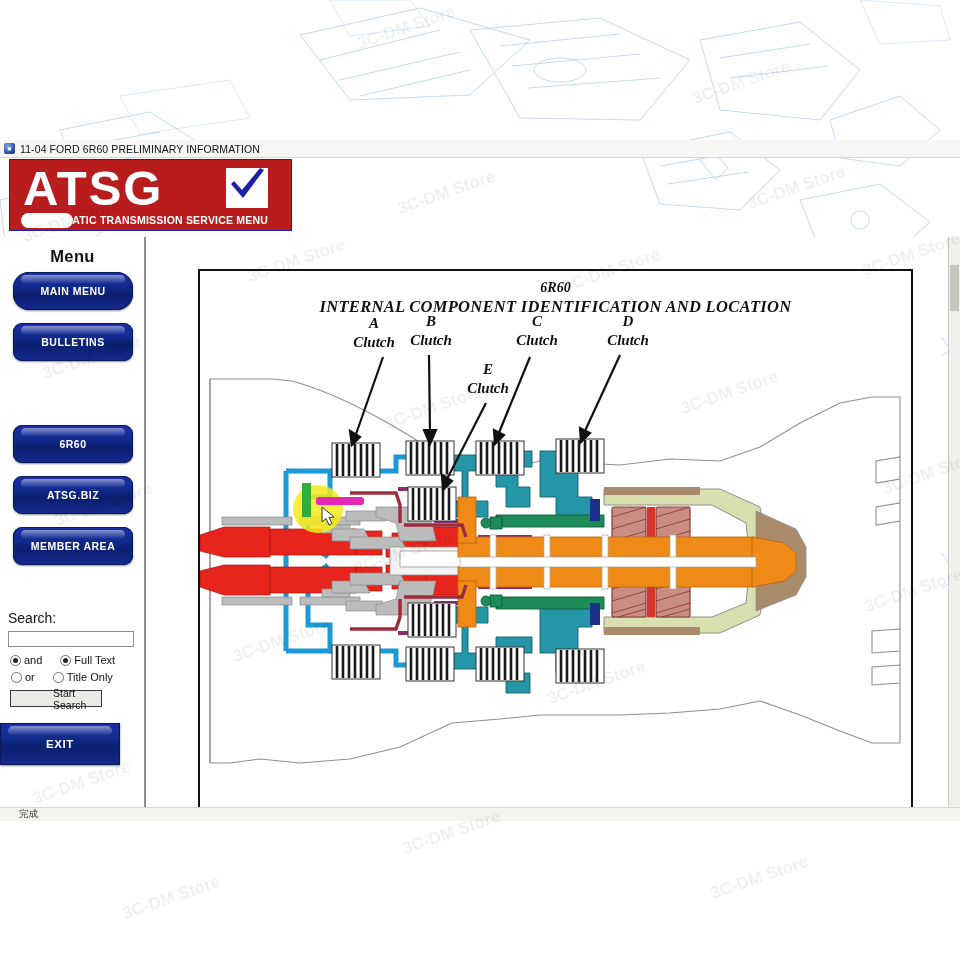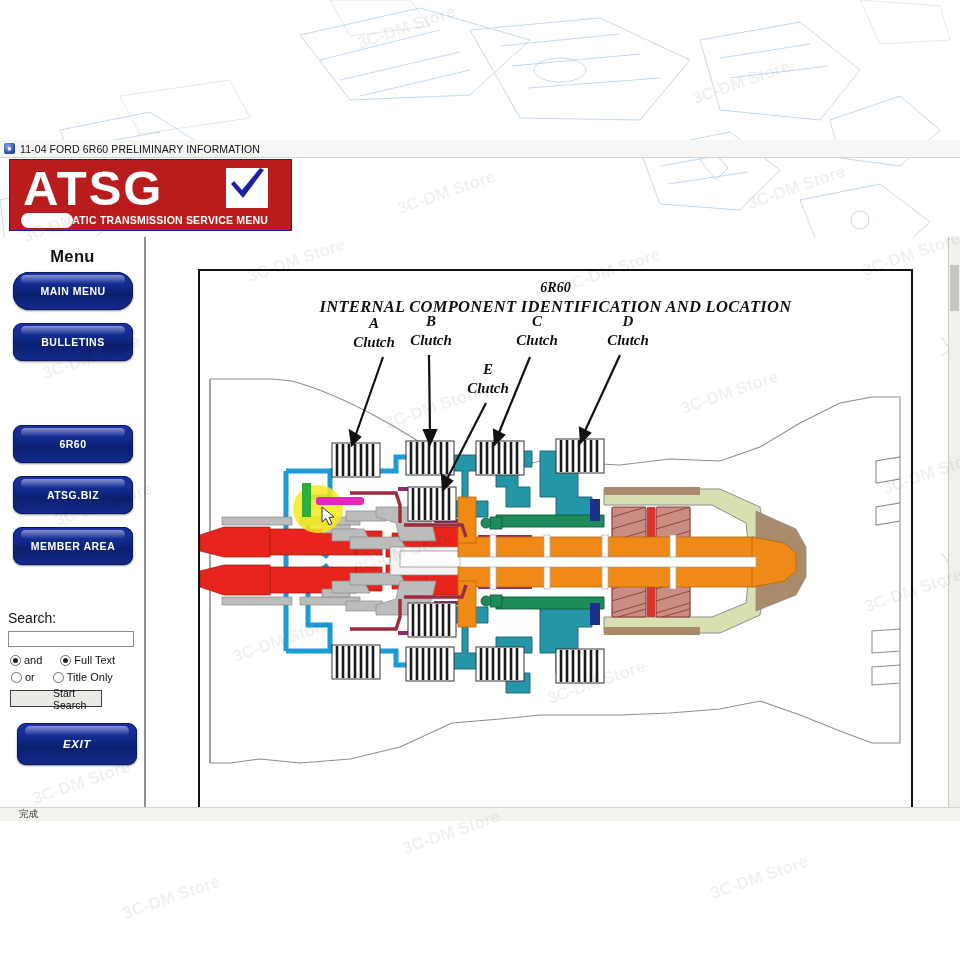--- a/index.html
+++ b/index.html
@@ -119,26 +119,26 @@
   #start-search-btn{
     position:absolute;left:10px;top:80px;width:92px;height:17px;
     background:#e9e9e5;border:1px solid #3a3a3a;
     font-size:10.5px;color:#111;cursor:pointer;
     display:flex;align-items:center;justify-content:center;
     box-sizing:border-box;
     font-family:"Liberation Sans",sans-serif;
     padding-left:42px;
   }
   #exit-btn{
-    position:absolute;left:17px;top:113px;width:120px;height:42px;
-    border-radius:9px;
+    position:absolute;left:0;top:113px;width:120px;height:42px;
+    border-radius:0;
     background:linear-gradient(180deg,#1b30a6 0%,#102a8c 38%,#0b1f6e 58%,#142a8f 100%);
     box-shadow:0 1px 2px rgba(0,0,0,.45), inset 0 0 0 1px #0a1a5a;
     color:#fff;font-size:11.5px;font-weight:bold;letter-spacing:.6px;
-    display:flex;align-items:center;justify-content:center;cursor:pointer;overflow:hidden;font-style:italic;
+    display:flex;align-items:center;justify-content:center;cursor:pointer;overflow:hidden;
   }
   #exit-btn::before{
     content:"";position:absolute;left:8px;right:8px;top:3px;height:10px;
     background:linear-gradient(180deg,rgba(255,255,255,.48),rgba(255,255,255,0));
     border-radius:7px;
   }
   #exit-btn span{position:relative;z-index:2;}
 
   
   #doc-viewer{

